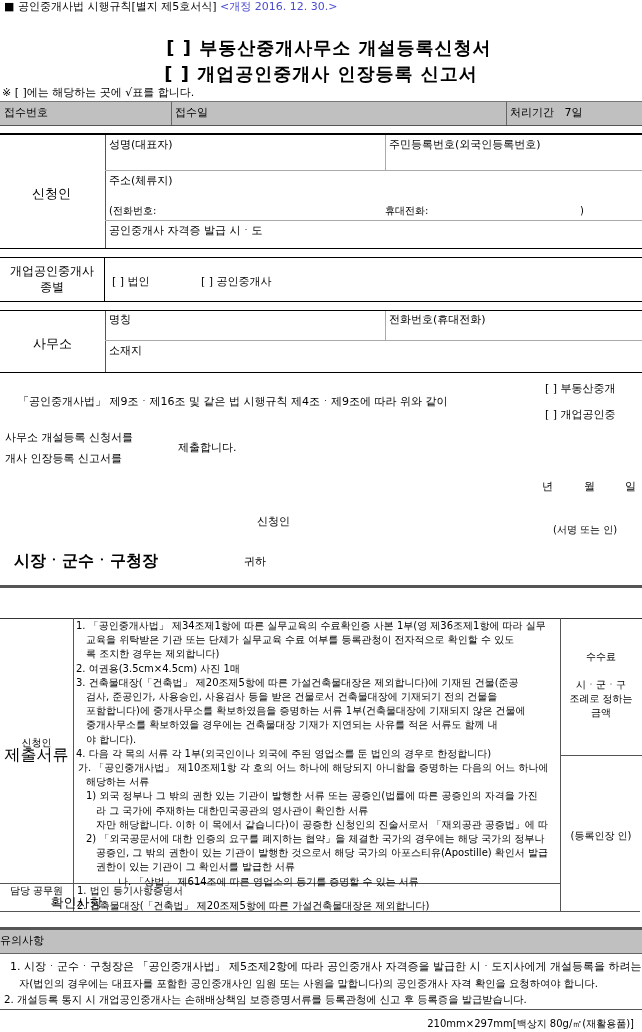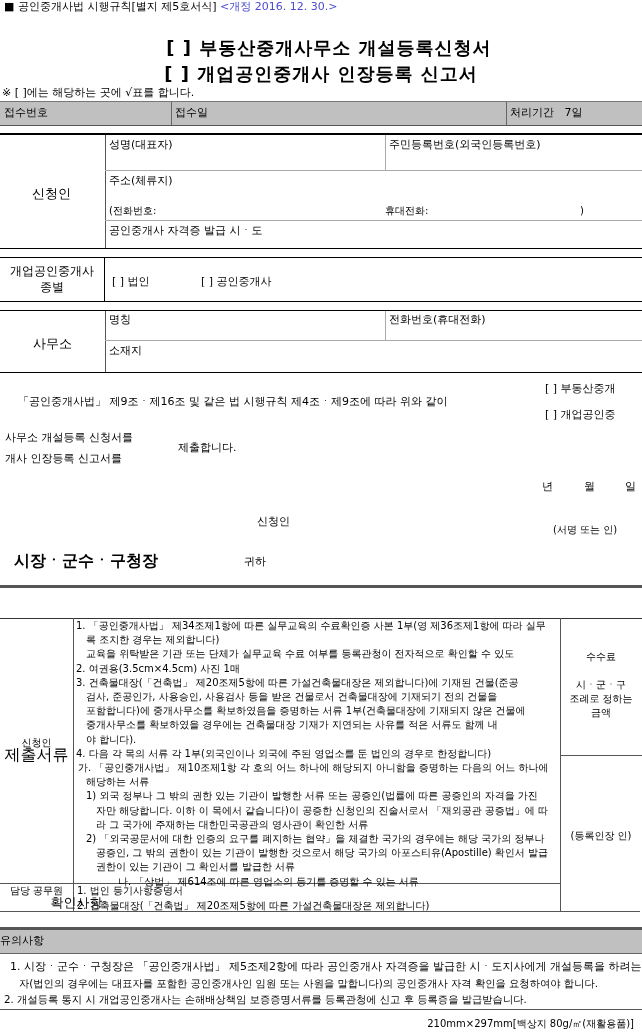--- a/index.html
+++ b/index.html
@@ -100,34 +100,34 @@
 <div class="vline" style="left:560px;top:618px;height:294px;background:#555;"></div>
 <div class="abs" style="left:560px;top:755px;width:82px;height:1px;background:#555;"></div>
 <div class="abs" style="left:0px;top:883px;width:560px;height:1px;background:#555;"></div>
 <div class="abs" style="left:0px;top:911px;width:640px;height:1px;background:#555;"></div>
 
 <div class="t center" style="left:0px;top:737px;width:73px;font-size:10px;line-height:12px;">신청인</div>
 <div class="t center" style="left:0px;top:749px;width:73px;font-size:16px;line-height:12px;">제출서류</div>
 
 <div class="docs">
   <div>1. 「공인중개사법」 제34조제1항에 따른 실무교육의 수료확인증 사본 1부(영 제36조제1항에 따라 실무</div>
+  <div class="ind1">교육을 위탁받은 기관 또는 단체가 실무교육 수료 여부를 등록관청이 전자적으로 확인할 수 있도</div>
   <div class="ind1">록 조치한 경우는 제외합니다)</div>
-  <div class="ind1">교육을 위탁받은 기관 또는 단체가 실무교육 수료 여부를 등록관청이 전자적으로 확인할 수 있도</div>
   <div>2. 여권용(3.5cm×4.5cm) 사진 1매</div>
   <div>3. 건축물대장(「건축법」 제20조제5항에 따른 가설건축물대장은 제외합니다)에 기재된 건물(준공</div>
   <div class="ind1">검사, 준공인가, 사용승인, 사용검사 등을 받은 건물로서 건축물대장에 기재되기 전의 건물을</div>
   <div class="ind1">포함합니다)에 중개사무소를 확보하였음을 증명하는 서류 1부(건축물대장에 기재되지 않은 건물에</div>
   <div class="ind1">중개사무소를 확보하였을 경우에는 건축물대장 기재가 지연되는 사유를 적은 서류도 함께 내</div>
   <div class="ind1">야 합니다).</div>
   <div>4. 다음 각 목의 서류 각 1부(외국인이나 외국에 주된 영업소를 둔 법인의 경우로 한정합니다)</div>
   <div style="padding-left:2px;">가. 「공인중개사법」 제10조제1항 각 호의 어느 하나에 해당되지 아니함을 증명하는 다음의 어느 하나에</div>
   <div class="ind1">해당하는 서류</div>
   <div class="ind1">1) 외국 정부나 그 밖의 권한 있는 기관이 발행한 서류 또는 공증인(법률에 따른 공증인의 자격을 가진</div>
+  <div class="ind3">라 그 국가에 주재하는 대한민국공관의 영사관이 확인한 서류</div>
   <div class="ind3">자만 해당합니다. 이하 이 목에서 같습니다)이 공증한 신청인의 진술서로서 「재외공관 공증법」에 따</div>
-  <div class="ind3">라 그 국가에 주재하는 대한민국공관의 영사관이 확인한 서류</div>
   <div class="ind1">2) 「외국공문서에 대한 인증의 요구를 폐지하는 협약」을 체결한 국가의 경우에는 해당 국가의 정부나</div>
   <div class="ind3">공증인, 그 밖의 권한이 있는 기관이 발행한 것으로서 해당 국가의 아포스티유(Apostille) 확인서 발급</div>
   <div class="ind3">권한이 있는 기관이 그 확인서를 발급한 서류</div>
   <div style="padding-left:2px;margin-left:40px;">나. 「상법」 제614조에 따른 영업소의 등기를 증명할 수 있는 서류</div>
 </div>
 
 <div class="t center" style="left:560px;top:650px;width:82px;font-size:10px;">수수료</div>
 <div class="t center" style="left:560px;top:678px;width:82px;font-size:10px;">시ㆍ군ㆍ구</div>
 <div class="t center" style="left:560px;top:692px;width:82px;font-size:10px;">조례로 정하는</div>
 <div class="t center" style="left:560px;top:706px;width:82px;font-size:10px;">금액</div>

